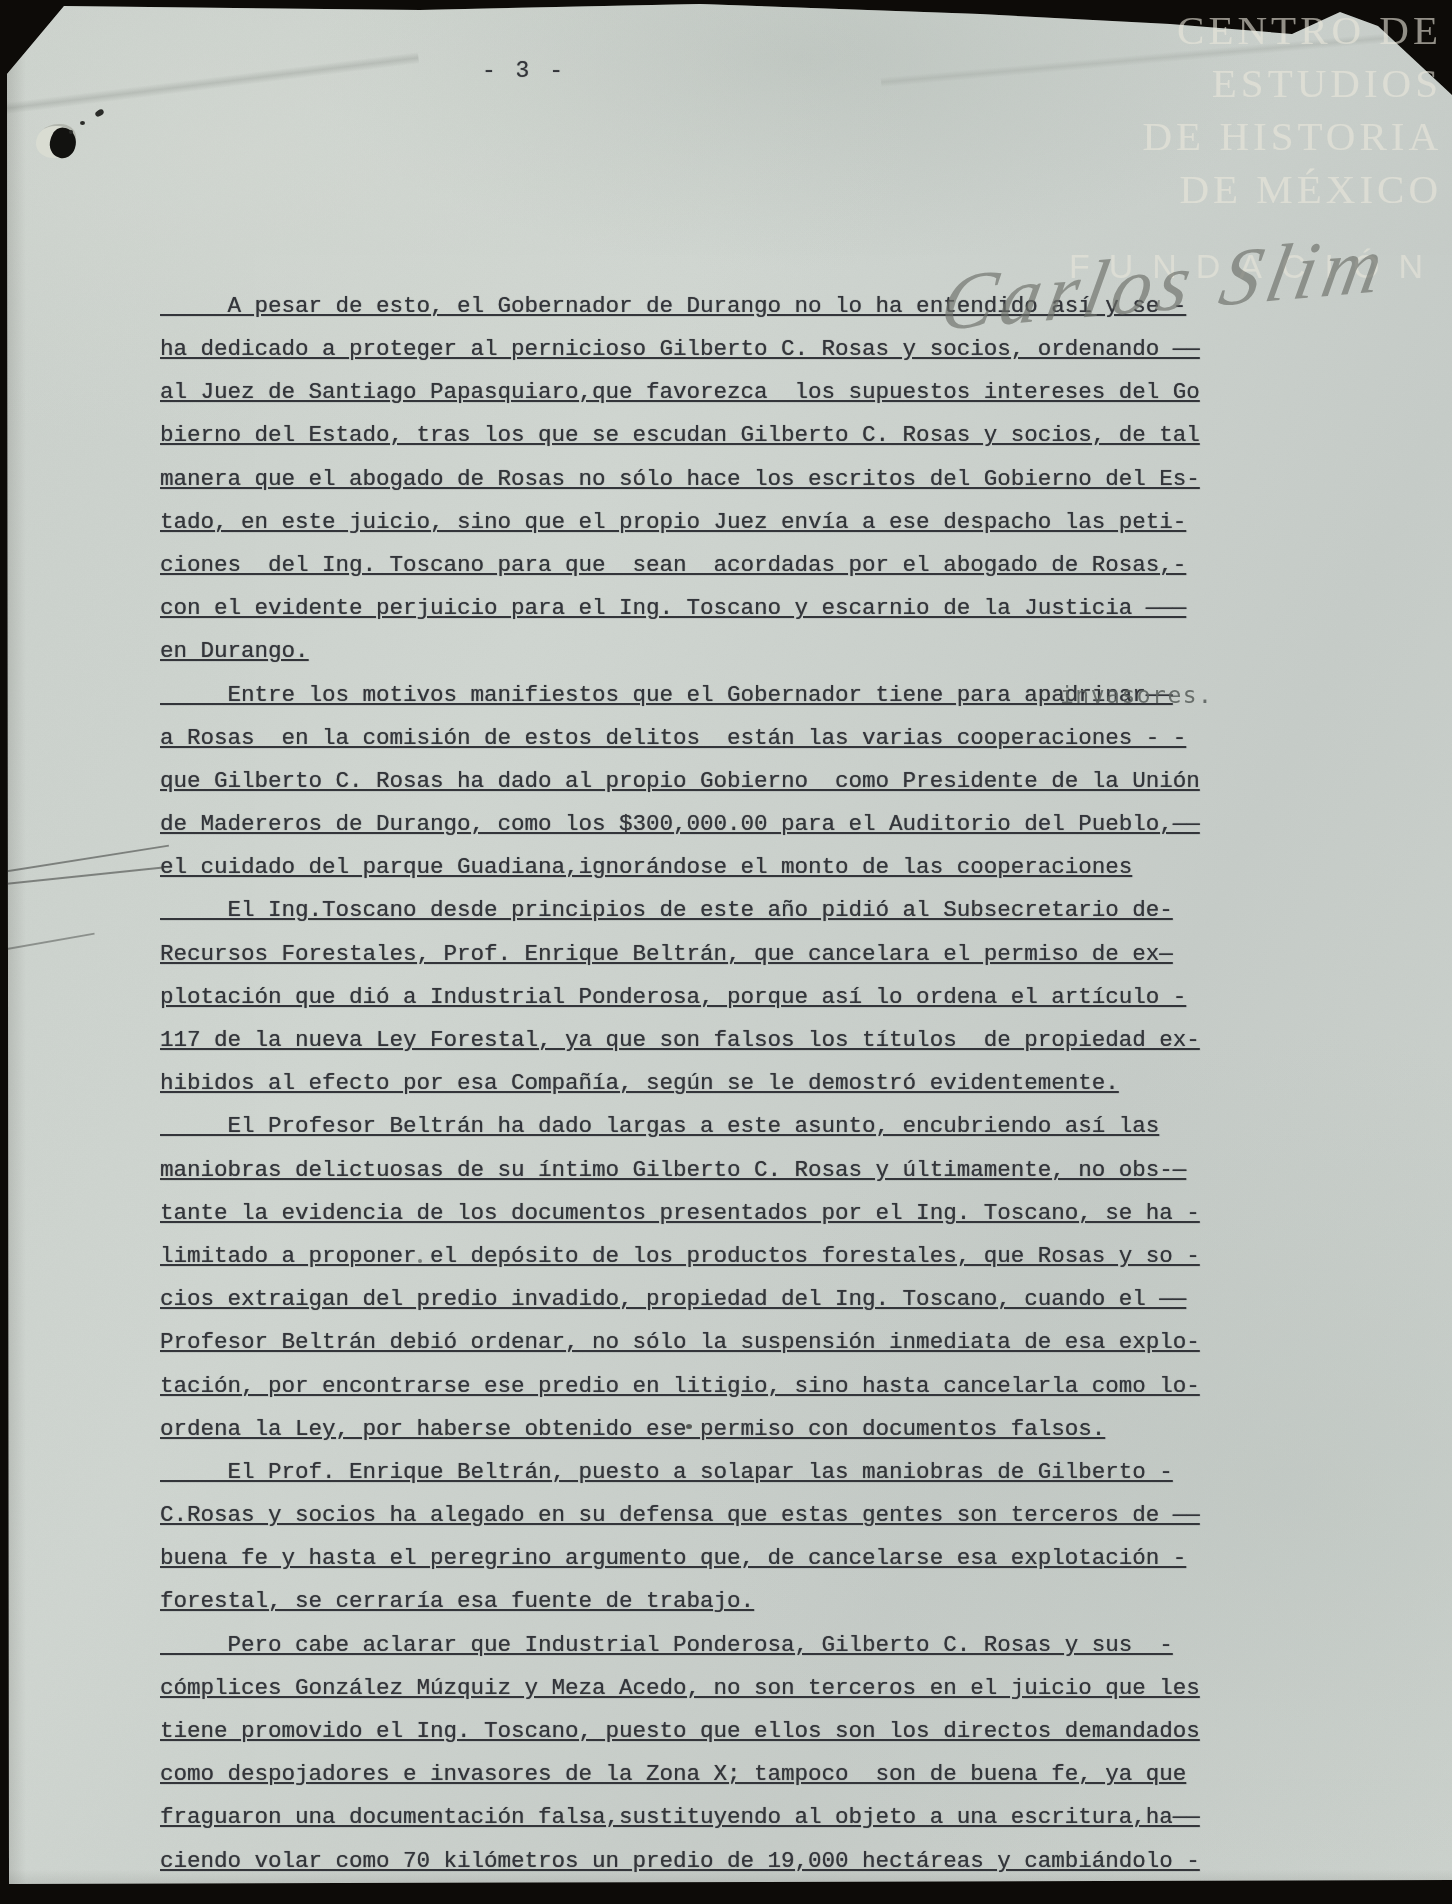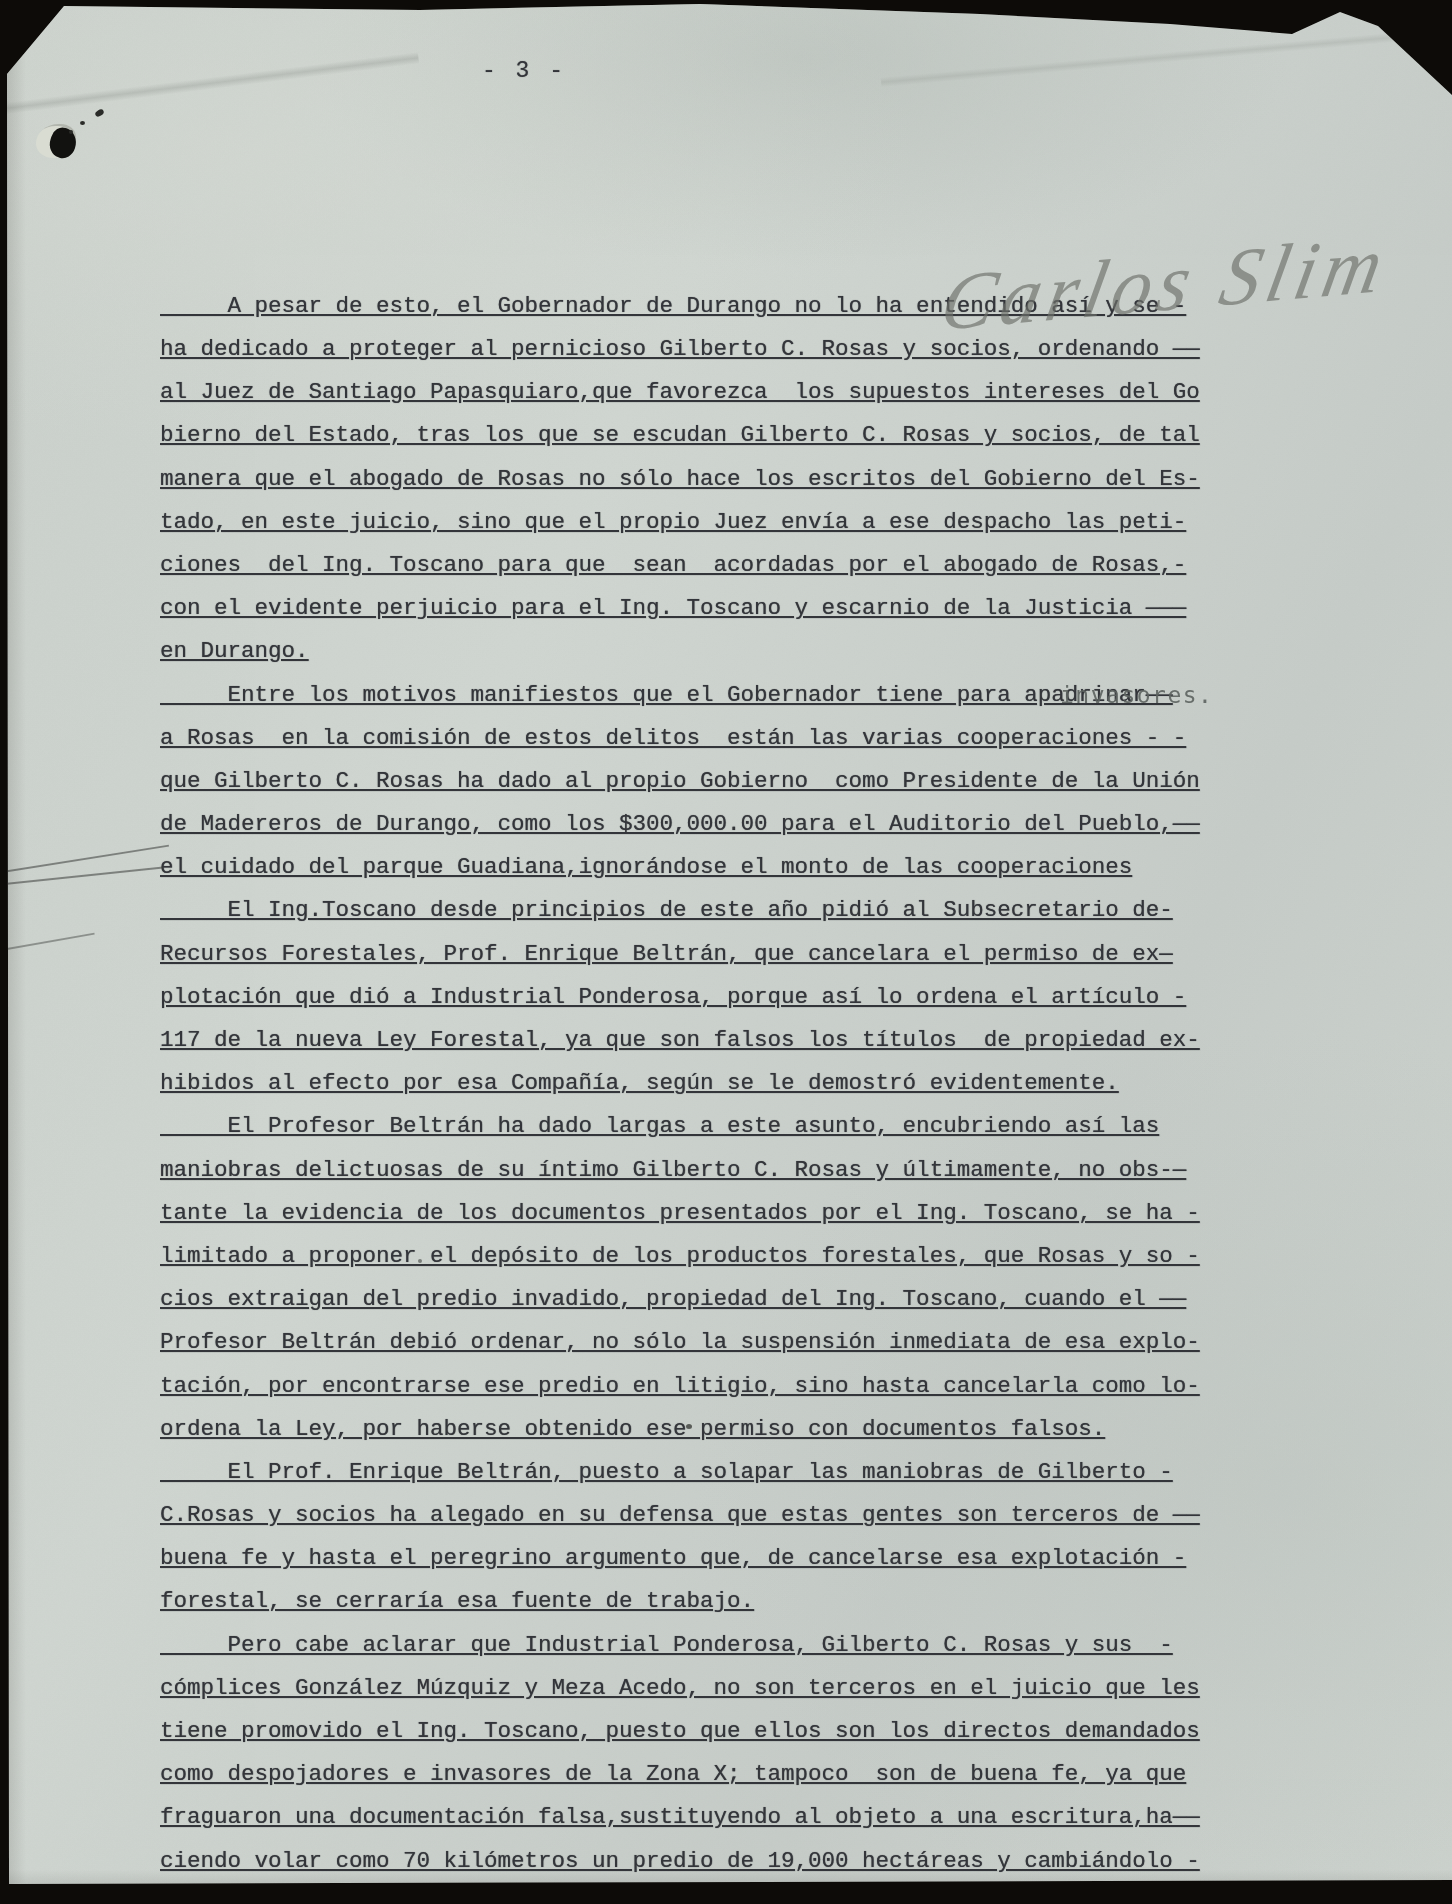--- a/index.html
+++ b/index.html
@@ -96,16 +96,23 @@
     <div class="speck s1"></div>
     <div class="speck s2"></div>
     <div class="speck s3"></div>
     <div class="speck s4"></div>
     <div class="speck s5"></div>
     <div class="scratch sc1"></div>
     <div class="scratch sc2"></div>
     <div class="scratch sc3"></div>
   </div>
 
+  <div class="watermark">
+    <div class="wm-line">CENTRO DE</div>
+    <div class="wm-line">ESTUDIOS</div>
+    <div class="wm-line">DE HISTORIA</div>
+    <div class="wm-line">DE MÉXICO</div>
+    <div class="wm-line wm-foundation">FUNDACIÓN</div>
+  </div>
 
   <div class="signature">Carlos Slim</div>
 
 </div>
 
 </body></html>

